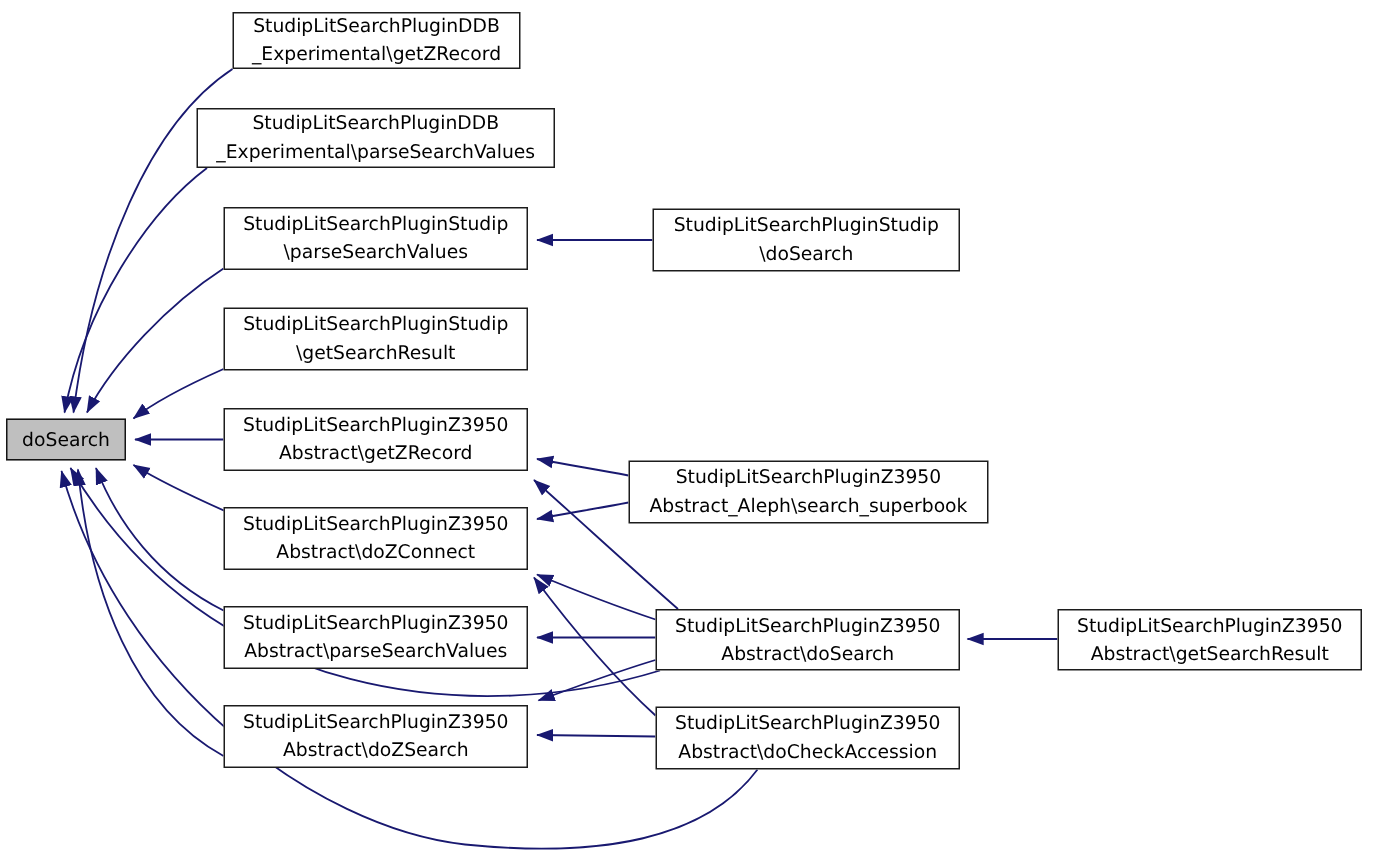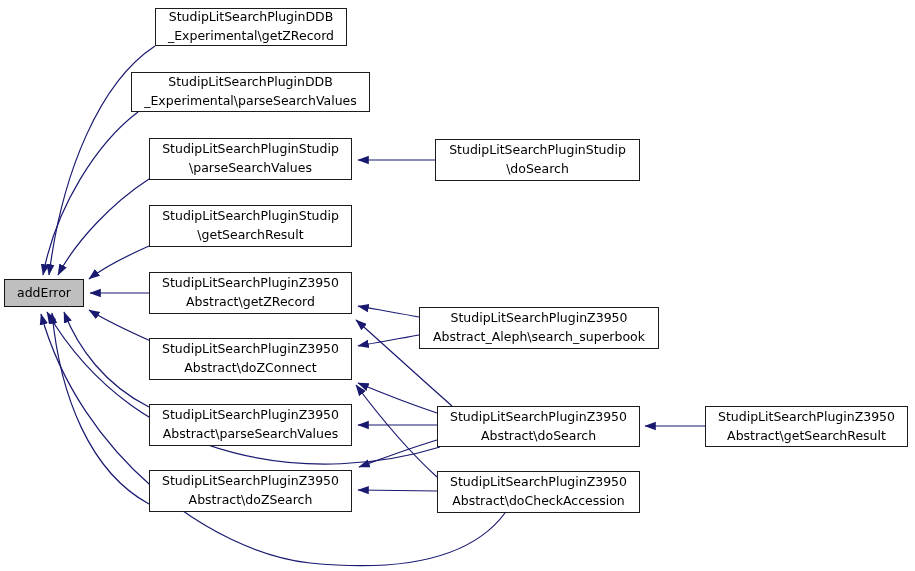--- a/index.html
+++ b/index.html
@@ -68,21 +68,21 @@
     <path class="edge" d="M419,335 C398,339 379,342 358,346" marker-end="url(#arrow)"></path>
     <path class="edge" d="M452,406 C420,378 381,342 356,320" marker-end="url(#arrow)"></path>
     <path class="edge" d="M437,413 C410,404 382,393 358,383" marker-end="url(#arrow)"></path>
     <path class="edge" d="M437,477 C405,448 377,413 356,385" marker-end="url(#arrow)"></path>
     <path class="edge" d="M437,425 L358,425" marker-end="url(#arrow)"></path>
     <path class="edge" d="M437,440 C410,448 384,458 359,467" marker-end="url(#arrow)"></path>
     <path class="edge" d="M437,491 L358,490" marker-end="url(#arrow)"></path>
     <path class="edge" d="M705,426 L645,426" marker-end="url(#arrow)"></path>
   </svg>
 
-  <div class="node highlight" style="left:4px; top:279px; width:80px; height:28px;">addError</div>
+  <div class="node highlight" style="left:4px; top:279px; width:80px; height:28px;">doSearch</div>
 
   <div class="node" style="left:155px; top:8px; width:192px; height:38px;">StudipLitSearchPluginDDB
 _Experimental\getZRecord</div>
 
   <div class="node" style="left:131px; top:72px; width:239px; height:40px;">StudipLitSearchPluginDDB
 _Experimental\parseSearchValues</div>
 
   <div class="node" style="left:149px; top:138px; width:203px; height:42px;">StudipLitSearchPluginStudip
 \parseSearchValues</div>
 

